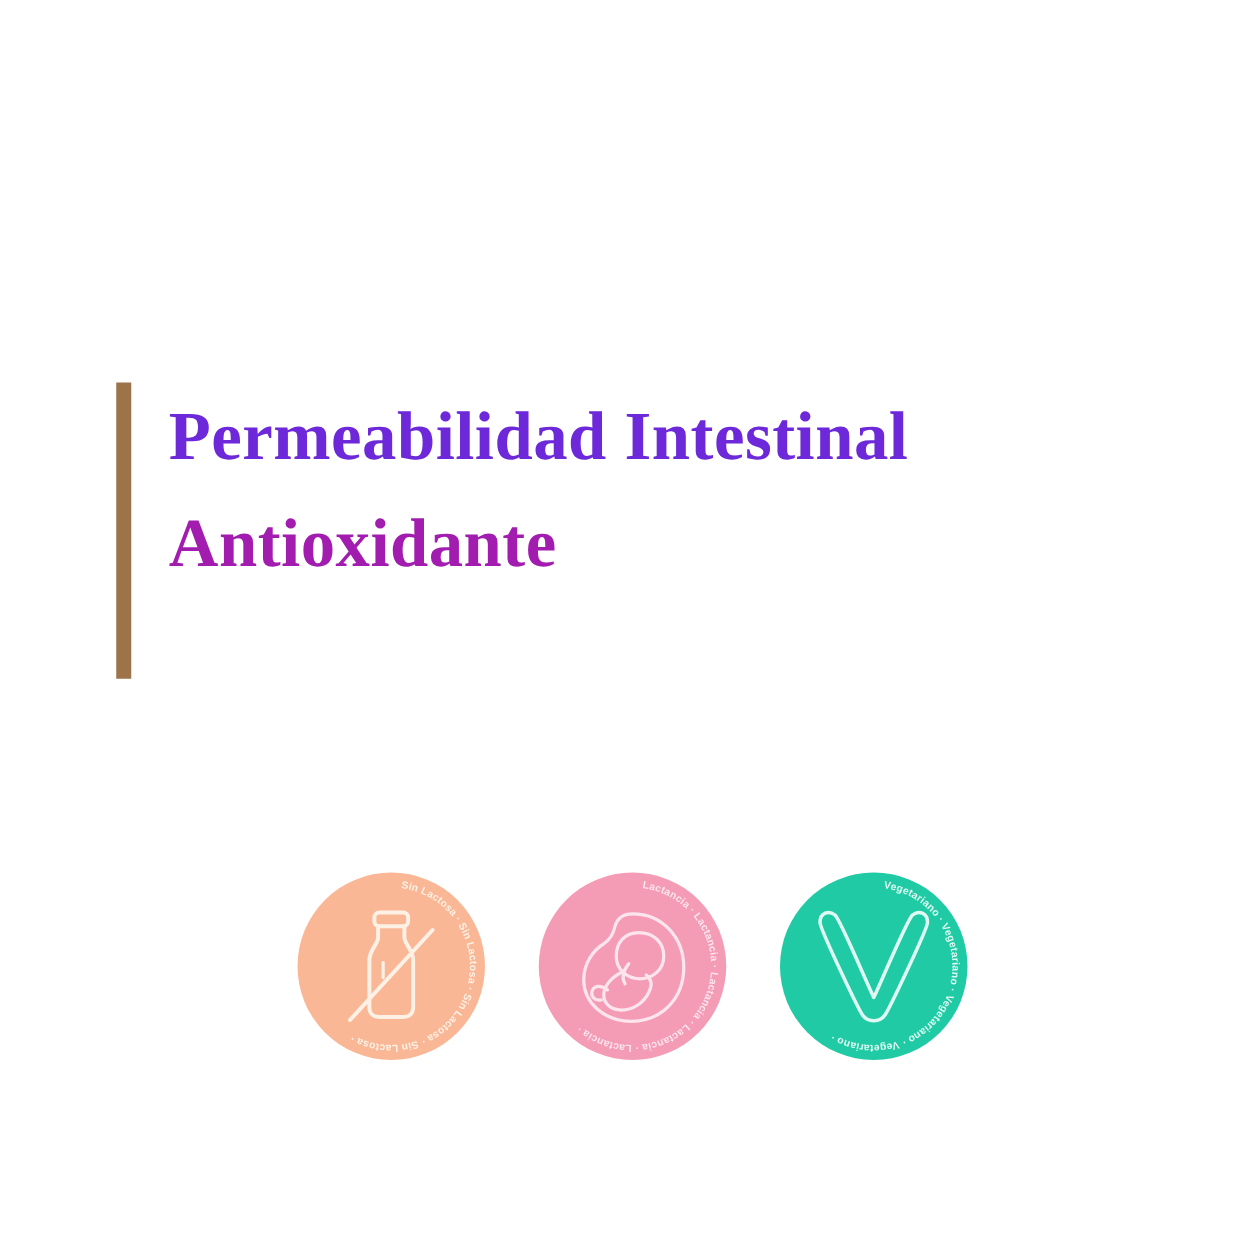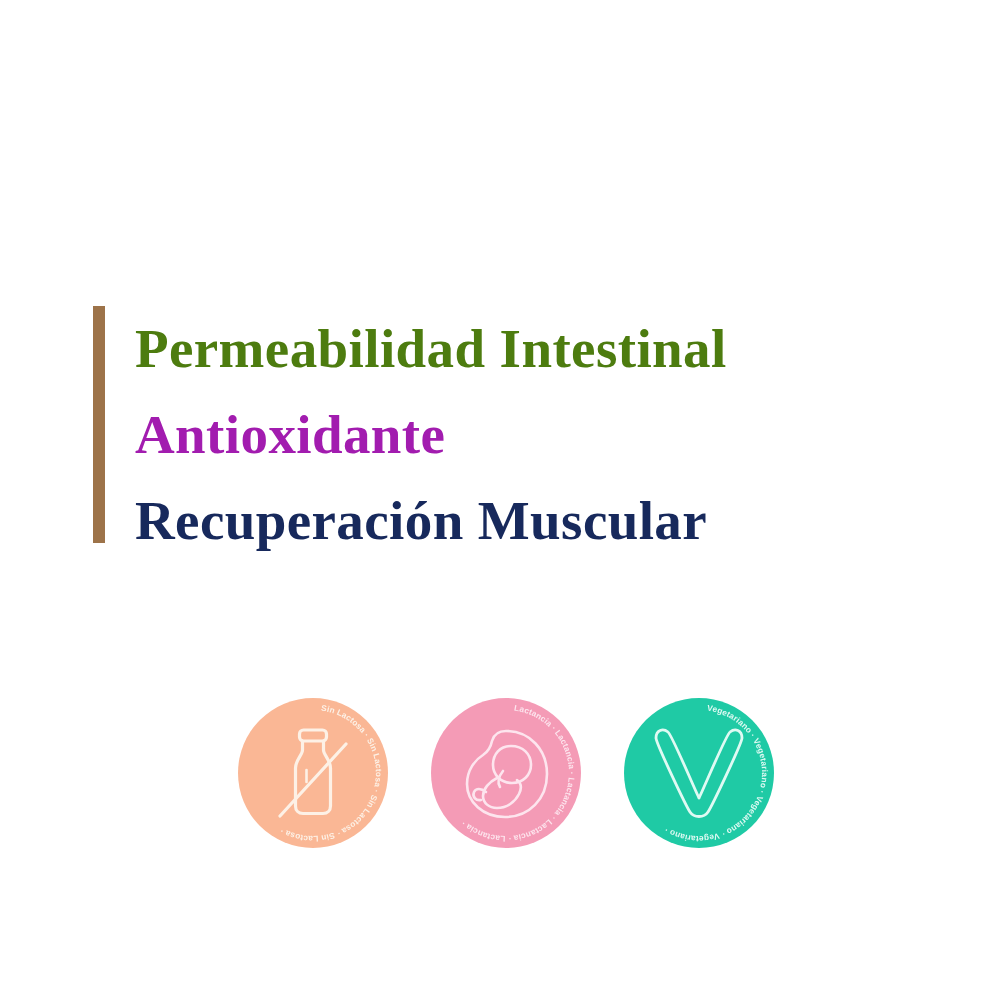--- a/index.html
+++ b/index.html
@@ -108,23 +108,22 @@
 </head>
 <body>
 
 <div id="card">
 
   <div id="headline-block">
 
     <div id="accent-bar" style="background: rgb(157, 115, 73);"></div>
 
     <div id="headline-lines">
-      <div class="headline-line" style="color: #4d7c0f;">Permeabilidad Intestinal</div>
+      <div class="headline-line" style="color: #6d28d9;">Permeabilidad Intestinal</div>
       <div class="headline-line" style="color: #a21caf;">Antioxidante</div>
-      <div class="headline-line" style="color: rgb(23, 41, 92);">Recuperación Muscular</div>
     </div>
 
   </div>
 
   <div id="badges-row">
 
     <div class="badge" id="badge-lactose-free" style="background: rgb(250, 183, 149);">
 
       <svg class="badge-ring-text" viewBox="0 0 150 150">
         <defs>

